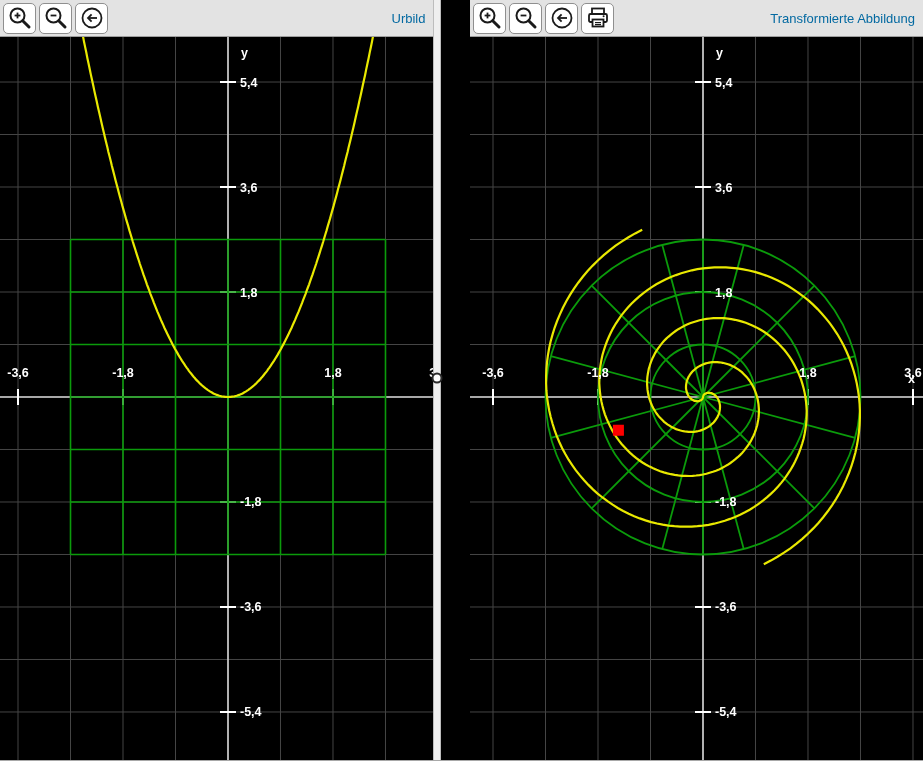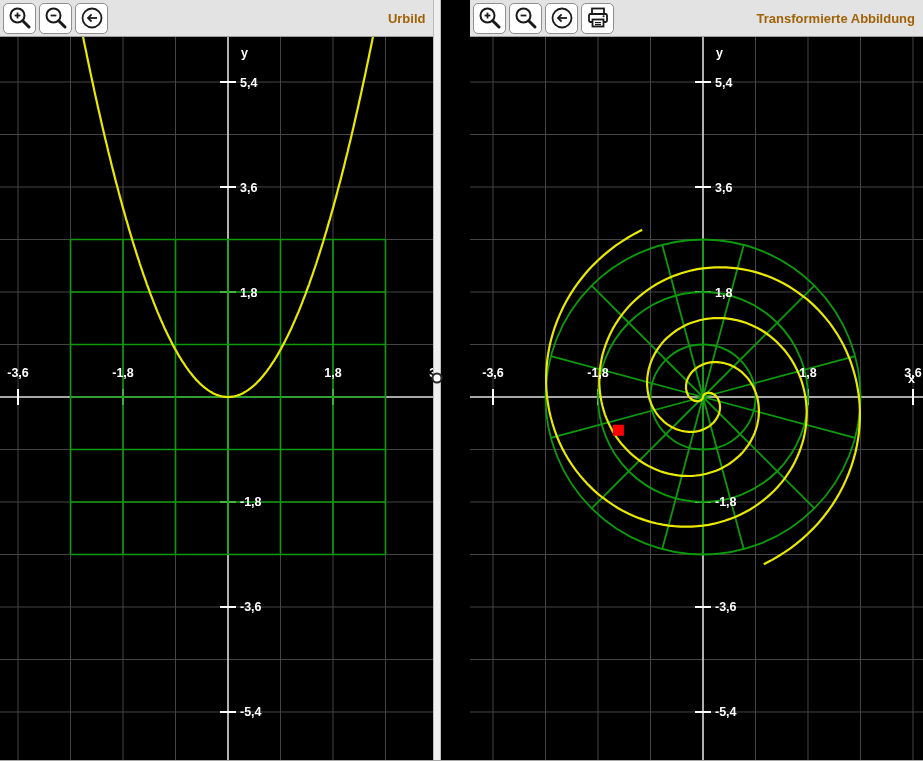--- a/index.html
+++ b/index.html
@@ -6,21 +6,21 @@
   body{width:923px;height:761px;overflow:hidden;font-family:"Liberation Sans",sans-serif;}
   .app{display:flex;width:923px;height:761px;position:relative;}
   .panel{display:flex;flex-direction:column;height:100%;box-sizing:border-box;}
   .panel.left{width:455px;}
   .panel.right{width:504px;padding-left:29px;}
   .divider{width:8px;background:#efefef;border-left:1px solid #bdbdbd;border-right:1px solid #bdbdbd;position:relative;box-sizing:border-box;flex:none;}
   .divider-handle{position:absolute;left:50%;top:378px;transform:translate(-50%,-50%);width:11px;height:11px;border-radius:50%;background:#fff;border:2px solid #2a2a2a;box-sizing:border-box;}
   .toolbar{height:37px;background:#e3e3e3;border-bottom:1px solid #9e9e9e;display:flex;align-items:center;padding:0 8px 0 3px;gap:3px;box-sizing:border-box;flex:none;}
   .tb-btn{width:33px;height:31px;background:#fff;border:1px solid #8f8f8f;border-radius:5px;display:flex;align-items:center;justify-content:center;padding:0;cursor:pointer;}
   .tb-btn svg{display:block;}
-  .tb-title{margin-left:auto;font-weight:bold;font-size:13px;color:#a16207;white-space:nowrap;}
+  .tb-title{margin-left:auto;font-weight:normal;font-size:13px;color:#0369a1;white-space:nowrap;}
   .plot{flex:1;position:relative;background:#000;overflow:hidden;}
   .plot svg{position:absolute;left:0;top:0;}
   .bottom-edge{position:absolute;left:0;right:0;bottom:0;height:1px;background:#a8a8a8;z-index:9;}
   text{font-family:"Liberation Sans",sans-serif;}
 </style>
 </head>
 <body>
 
 <div class="app">
 

